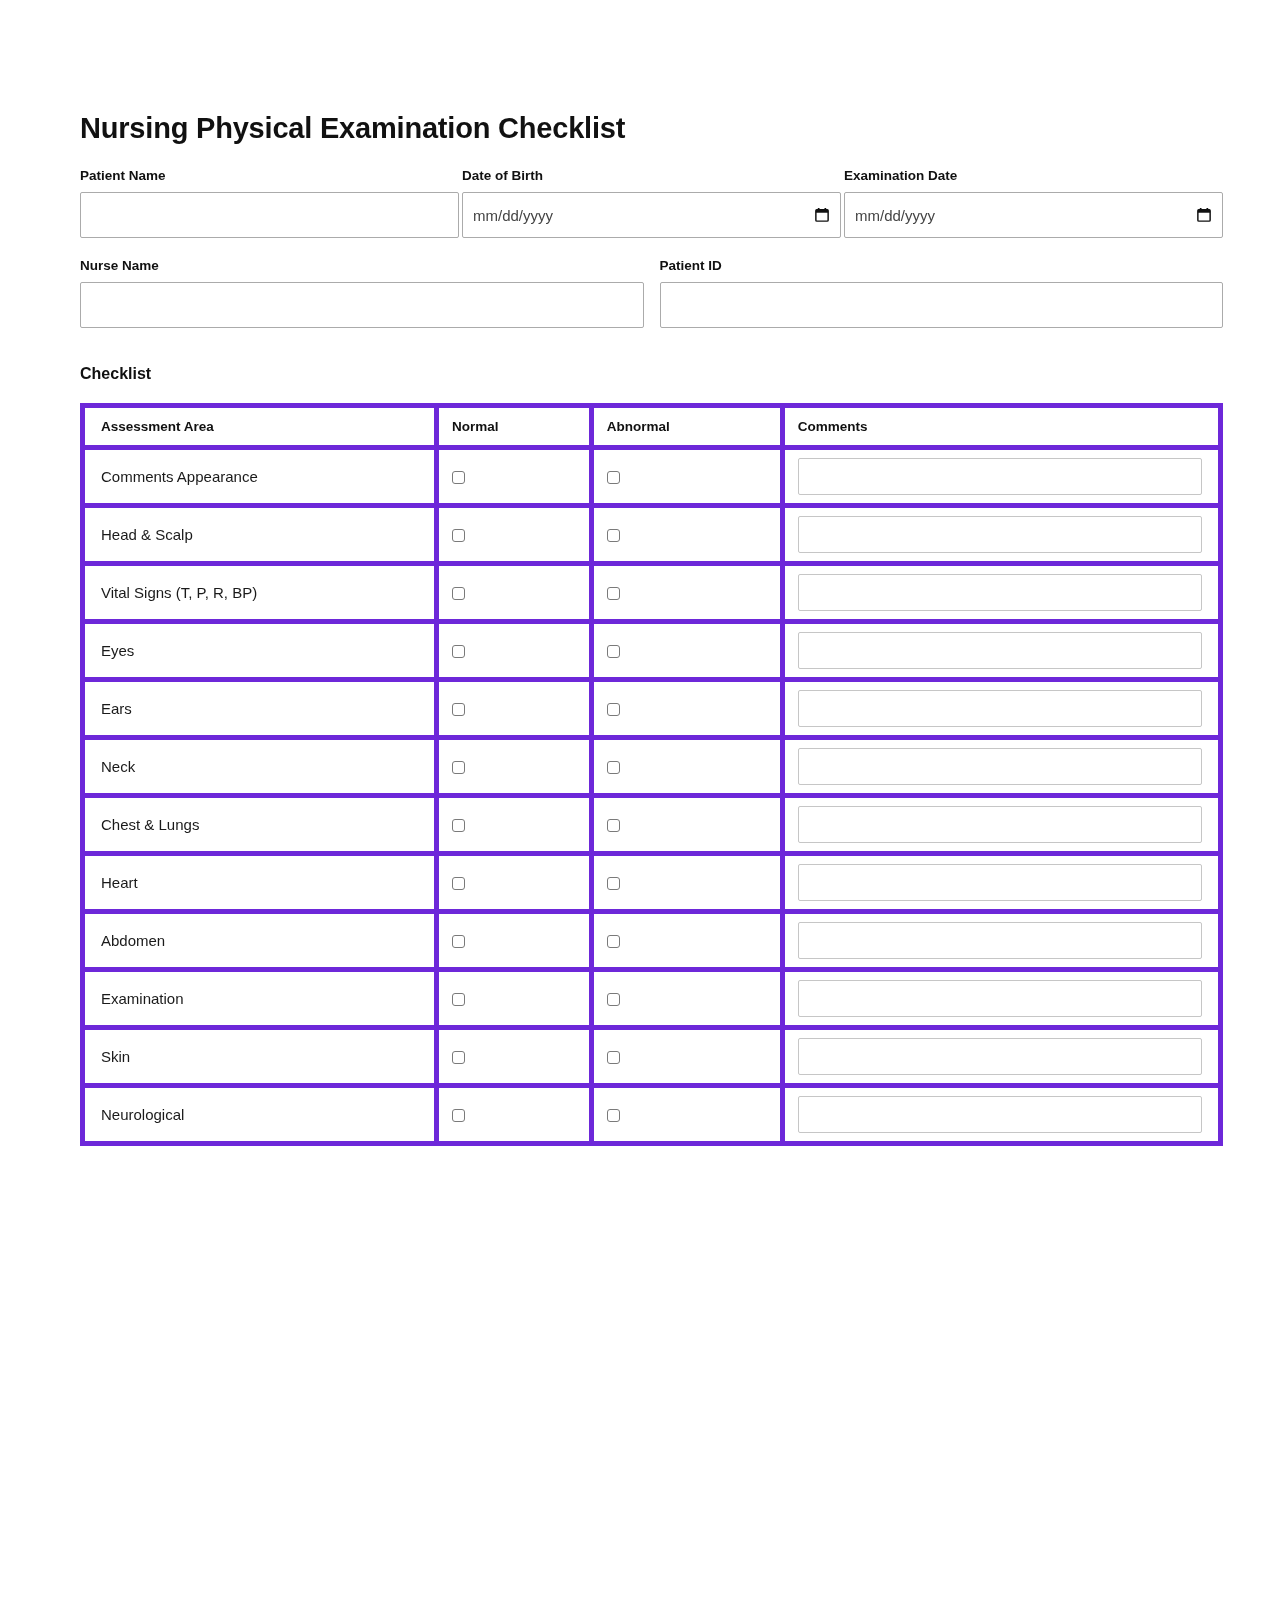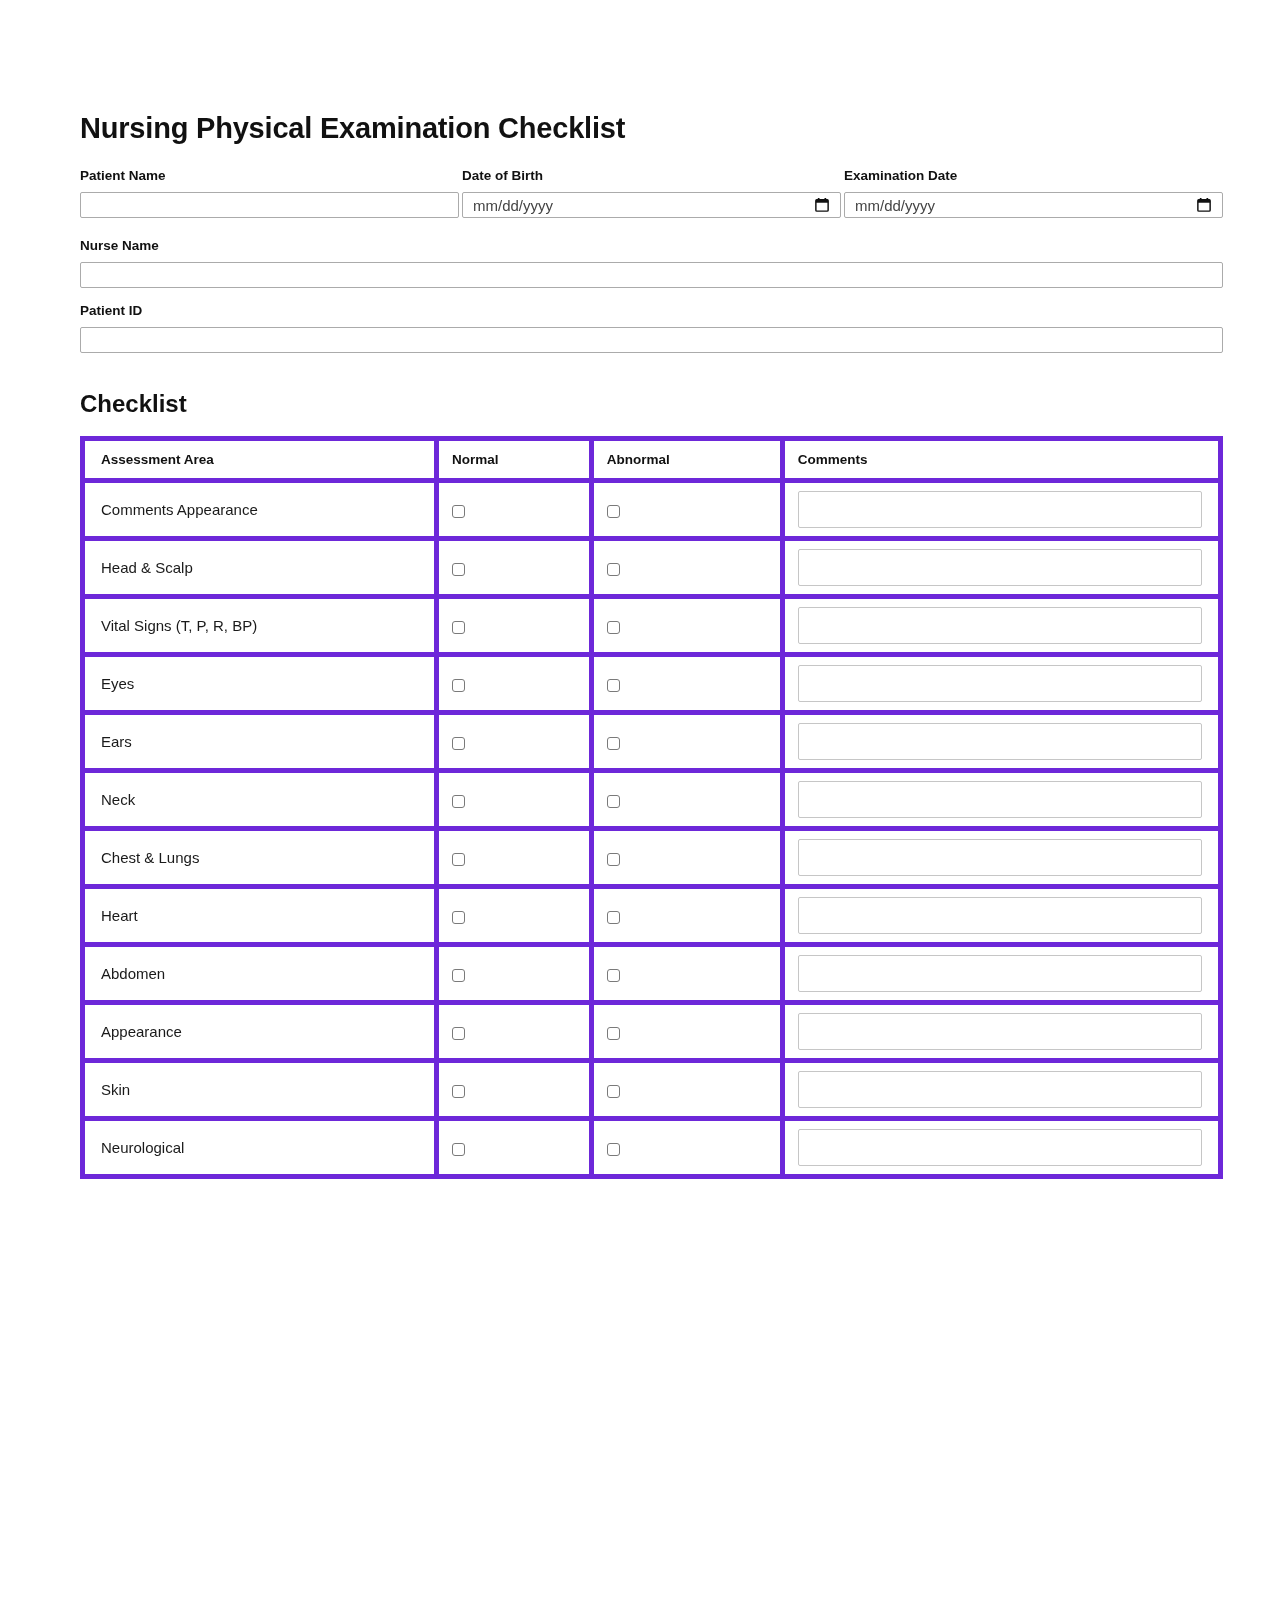--- a/index.html
+++ b/index.html
@@ -23,34 +23,34 @@
   }
 
   .grid-3 {
     display: grid;
     grid-template-columns: repeat(3, 1fr);
     gap: 3px;
     margin-bottom: 21px;
   }
   .grid-2 {
     display: grid;
-    grid-template-columns: repeat(1, 1fr);
+    grid-template-columns: repeat(2, 1fr);
     gap: 16px;
   }
   .field-label {
     display: block;
     font-size: 13.5px;
     font-weight: 700;
     color: #111;
     margin-bottom: 8px;
     line-height: 1.1;
   }
   .text-input {
     width: 100%;
-    height: 26px;
+    height: 46px;
     border: 1px solid #ababab;
     border-radius: 2px;
     background: #fff;
     padding: 0 10px;
     font-size: 15px;
     font-family: "Liberation Sans", sans-serif;
     color: #1a1a1a;
   }
   .date-wrap { position: relative; }
   .date-wrap .text-input { padding-right: 34px; }
@@ -61,21 +61,21 @@
     transform: translateY(-50%);
     width: 16px;
     height: 16px;
     pointer-events: none;
   }
   .date-input::placeholder,
   .text-input::placeholder { color: #454545; opacity: 1; }
 
   h2.section-heading {
     margin: 38px 0 20px 0;
-    font-size: 24px;
+    font-size: 16px;
     font-weight: 700;
     color: #111;
     line-height: 1.05;
   }
 
   table.checklist {
     width: 100%;
     border-collapse: collapse;
     table-layout: fixed;
   }
@@ -308,21 +308,21 @@
       </td>
       <td>
         <input type="checkbox" class="checkbox" style="">
       </td>
       <td class="cell-comment">
         <input type="text" class="comment-input" style="">
       </td>
     </tr>
 
     <tr>
-      <td class="cell-area">Appearance</td>
+      <td class="cell-area">Examination</td>
       <td>
         <input type="checkbox" class="checkbox" style="">
       </td>
       <td>
         <input type="checkbox" class="checkbox" style="">
       </td>
       <td class="cell-comment">
         <input type="text" class="comment-input" style="">
       </td>
     </tr>

